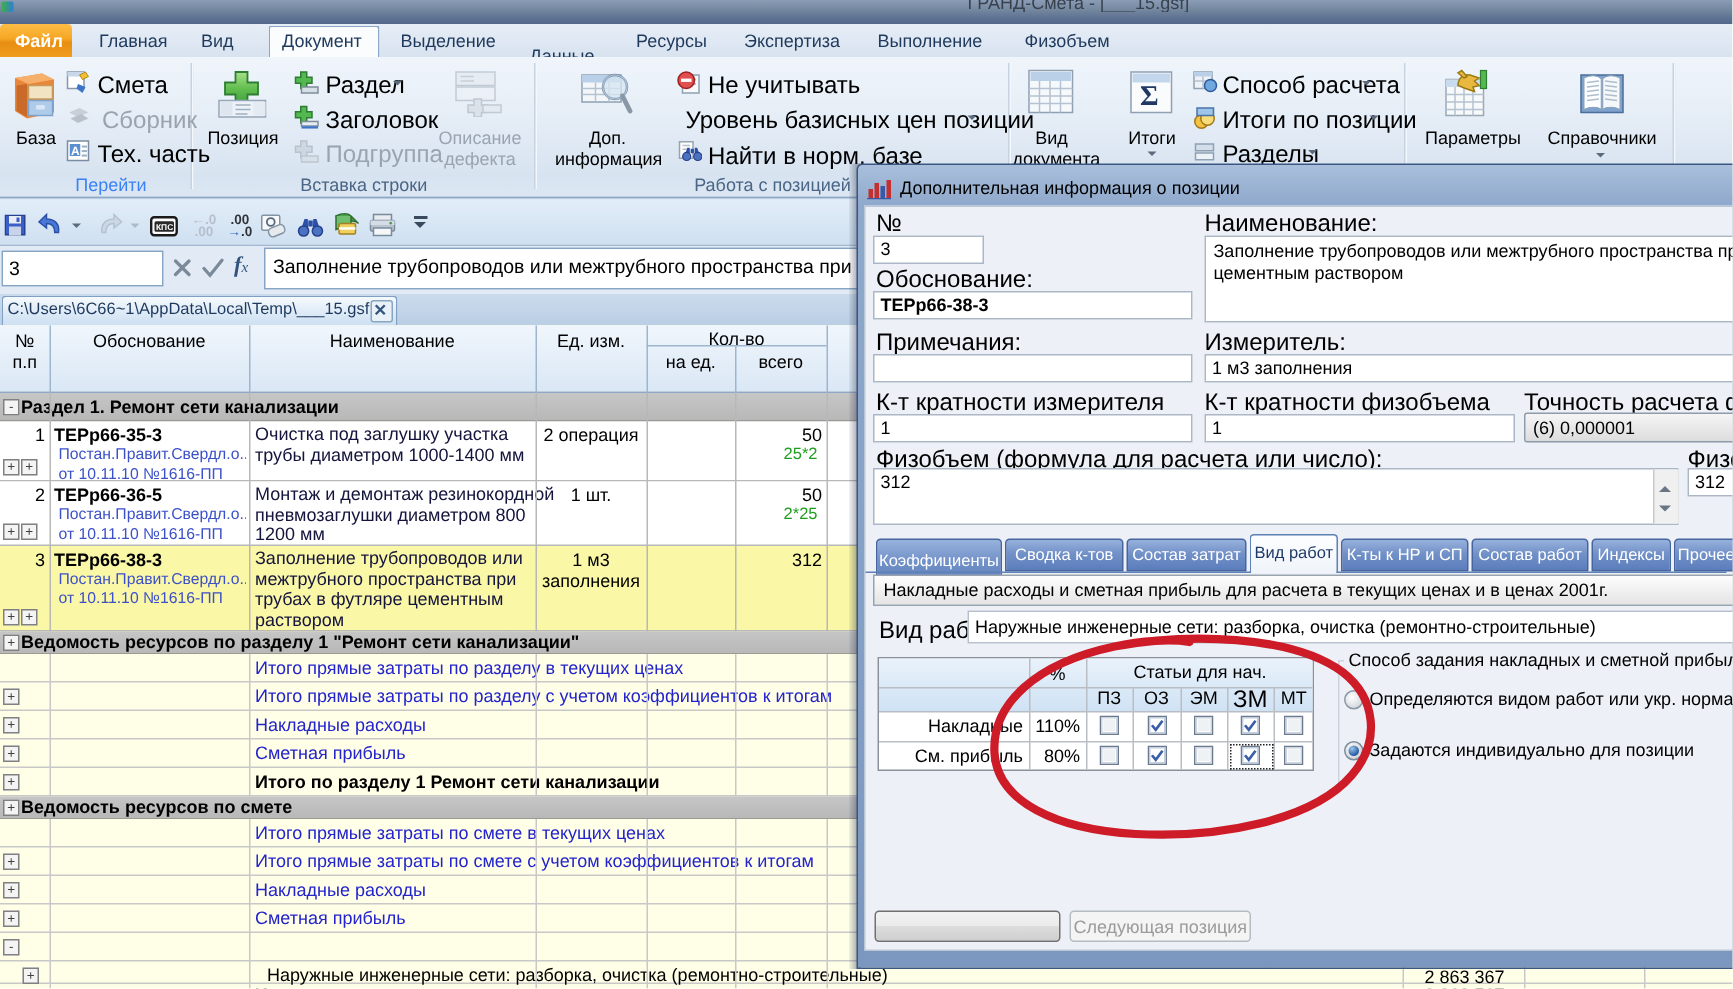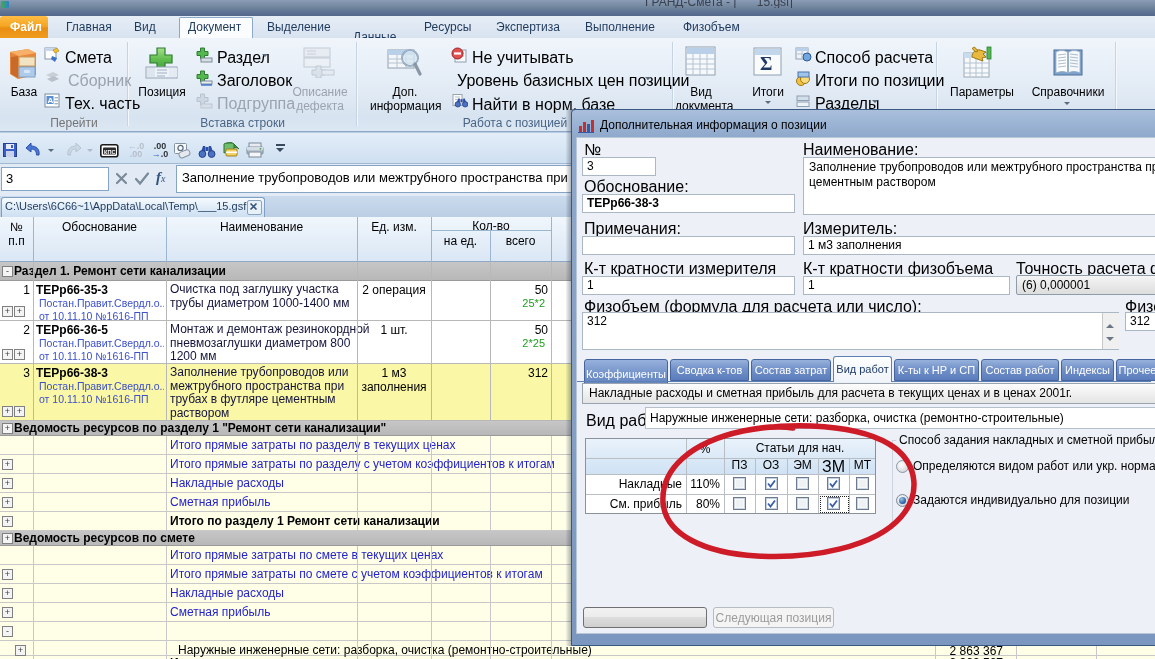--- a/index.html
+++ b/index.html
@@ -34,21 +34,21 @@
 <div class="abs" style="left:0;top:38px;width:1155px;height:93px;background:linear-gradient(180deg,#F0F5FB,#E2EBF5 55%,#D7E3F0 85%,#DCE7F3)"></div>
 <div class="hline" style="left:0;top:131px;width:1155px;background:#8EA9C8"></div>
 <div class="hline" style="left:0;top:132px;width:1155px;background:#B9CCE2"></div>
 <div class="vline" style="left:127px;top:42px;height:84px;background:#C5D3E3;border-right:1px solid #F4F8FC"></div>
 <div class="vline" style="left:356px;top:42px;height:84px;background:#C5D3E3;border-right:1px solid #F4F8FC"></div>
 <div class="vline" style="left:672px;top:42px;height:84px;background:#C5D3E3;border-right:1px solid #F4F8FC"></div>
 <div class="vline" style="left:936px;top:42px;height:84px;background:#C5D3E3;border-right:1px solid #F4F8FC"></div>
 <div class="vline" style="left:1115px;top:42px;height:84px;background:#C5D3E3;border-right:1px solid #F4F8FC"></div>
 <div id="ribbon-icons"></div>
 
-<div class="abs" style="left:0;top:116px;width:148px;text-align:center;font-size:12px;color:#737373">Перейти</div>
+<div class="abs" style="left:0;top:116px;width:148px;text-align:center;font-size:12px;color:#3b82f6">Перейти</div>
 <div class="abs" style="left:128px;top:116px;width:229px;text-align:center;font-size:12px;color:#4A6585">Вставка строки</div>
 <div class="abs" style="left:357px;top:116px;width:316px;text-align:center;font-size:12px;color:#4A6585">Работа с позицией</div>
 
 <svg class="abs" style="left:6px;top:46px" width="34" height="36" viewBox="0 0 34 36">
  <path d="M4 6 L22 3 L30 7 L30 29 L12 33 L4 28 Z" fill="#E8873C"></path>
  <path d="M4 6 L22 3 L30 7 L13 10 Z" fill="#F7B06A"></path>
  <path d="M5 11 L12 10 L12 32 L5 28 Z" fill="#C96A28"></path>
  <rect x="13" y="11" width="16" height="9" fill="#F2E3C3" stroke="#C89A5A"></rect>
  <rect x="13" y="21" width="16" height="10" fill="#AECBEA" stroke="#7FA3CC"></rect>
  <rect x="18" y="24" width="6" height="3" rx="1" fill="#D7E7F7"></rect>

